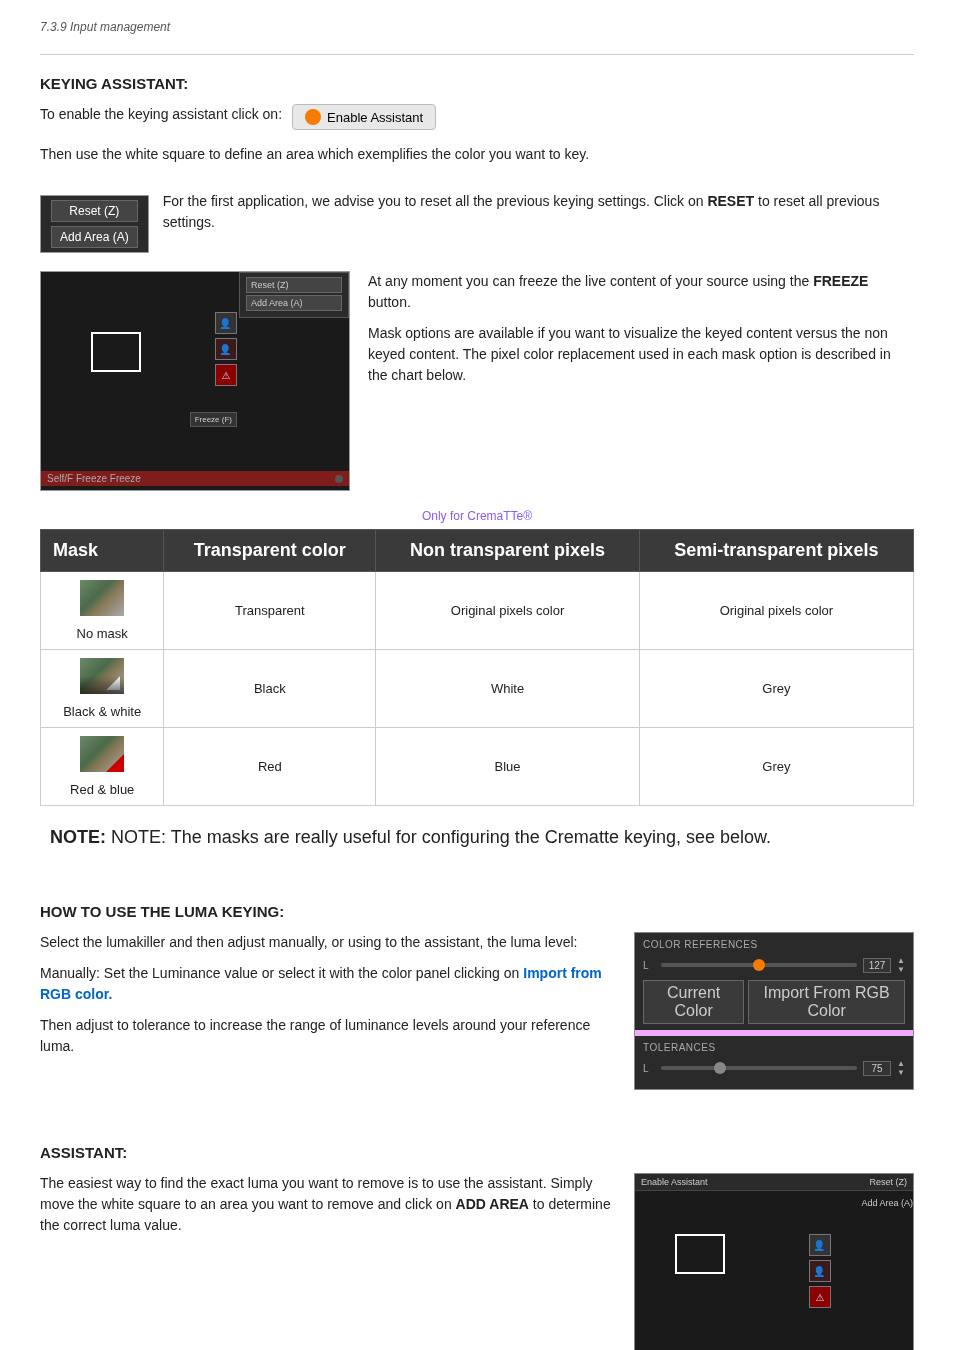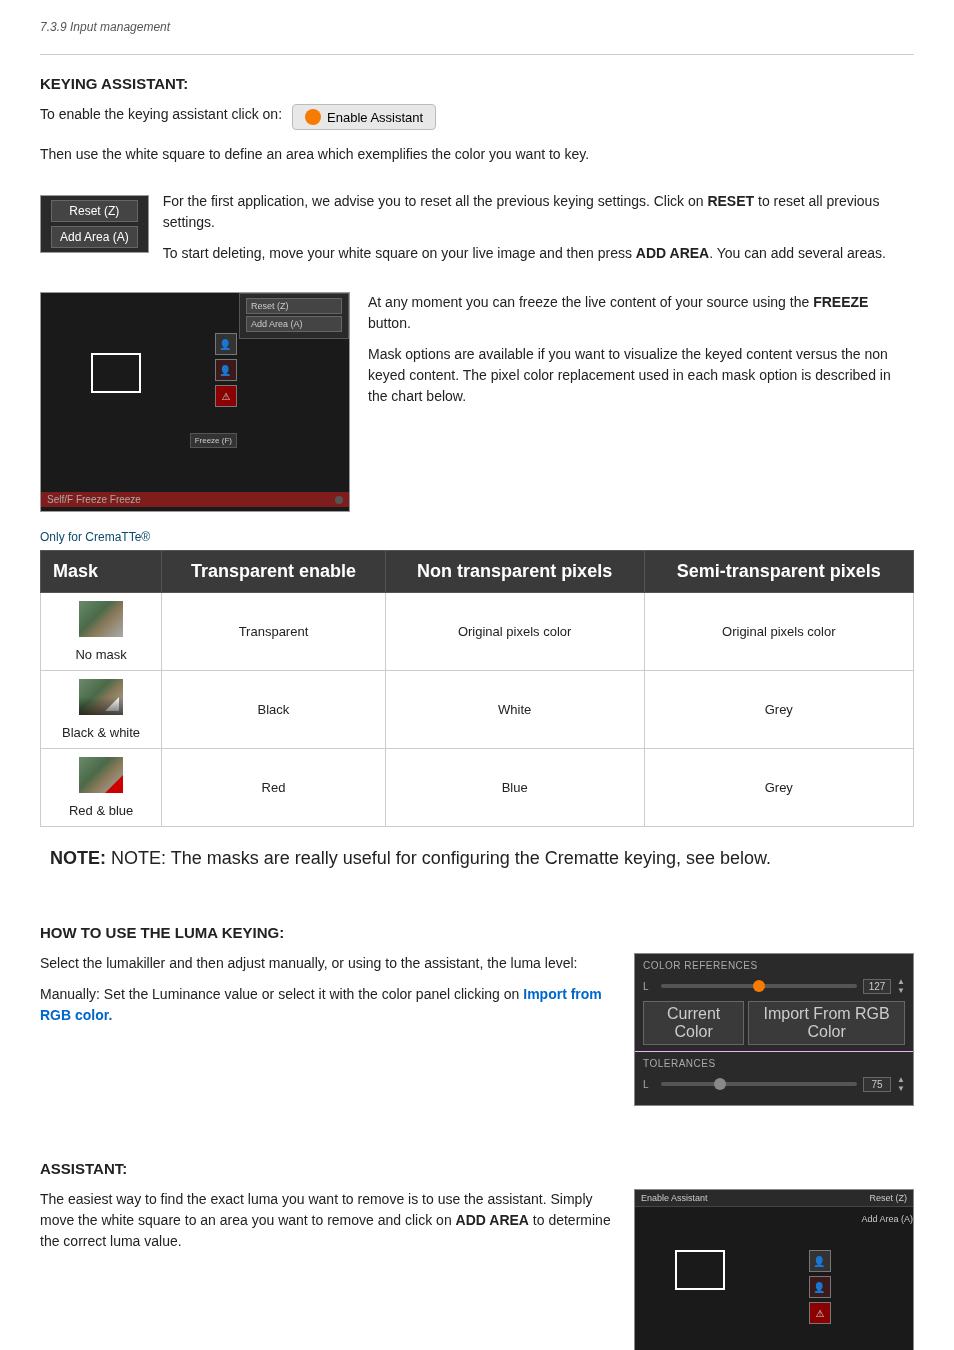--- a/index.html
+++ b/index.html
@@ -180,23 +180,23 @@
       width: 8px;
       height: 8px;
       border-radius: 50%;
       background: #555;
     }
     .screenshot-text {
       flex: 1;
       line-height: 1.55;
     }
     .only-for {
-      text-align: left;
+      text-align: center;
       font-size: 12px;
-      color: #0c4a6e;
+      color: #8b5cf6;
       margin-bottom: 6px;
     }
     
     .mask-table {
       width: 100%;
       border-collapse: collapse;
       margin-bottom: 18px;
     }
     .mask-table th {
       background: #3a3a3a;
@@ -352,21 +352,21 @@
     }
     .panel-btn {
       background: #3a3a3a;
       border: 1px solid #666;
       color: #ccc;
       font-size: 16px;
       padding: 3px 13px;
     }
     .tolerances-section {
       padding: 6px 8px;
-      border-top: 1px solid #f0abfc;
+      border-top: 6px solid #f0abfc;
     }
     
     .bottom-assistant-row {
       display: flex;
       gap: 20px;
       align-items: flex-start;
       margin-top: 10px;
     }
     .bottom-assistant-text {
       flex: 1;
@@ -436,21 +436,20 @@
   
   <div class="reset-add-section">
     <div class="reset-add-box">
       <div class="btn-row">
         <div class="btn-item">Reset (Z)</div>
         <div class="btn-item">Add Area (A)</div>
       </div>
     </div>
     <div class="text-part">
       <p>For the first application, we advise you to reset all the previous keying settings. Click on <strong>RESET</strong> to reset all previous settings.</p>
-      <p>To start deleting, move your white square on your live image and then press <strong>ADD AREA</strong>. You can add several areas.</p>
     </div>
   </div>
 
   <div style="clear:both;"></div>
 
   
   <div class="screenshot-block">
     <div class="screenshot-img">
 
       <div class="ui-panel">
@@ -480,21 +479,21 @@
   </div>
 
   
   <div class="only-for">Only for CremaTTe®</div>
 
   
   <table class="mask-table">
     <thead>
       <tr>
         <th>Mask</th>
-        <th>Transparent enable</th>
+        <th>Transparent color</th>
         <th>Non transparent pixels</th>
         <th>Semi-transparent pixels</th>
       </tr>
     </thead>
     <tbody>
 
       <tr>
         <td>
           <div class="mask-cell">
             <div class="mask-thumb no-mask"></div>
@@ -542,20 +541,21 @@
   </p>
 
   <br>
   
   <h2>HOW TO USE THE LUMA KEYING:</h2>
 
   <div class="luma-section">
     <div class="luma-text">
       <p>Select the lumakiller and then adjust manually, or using to the assistant, the luma level:</p>
       <p>Manually: Set the Luminance value or select it with the color panel clicking on <span style="color:#0066cc;font-weight:bold;">Import from RGB color.</span></p>
+      <p>Then adjust to tolerance to increase the range of luminance levels around your reference luma.</p>
     </div>
 
     <div class="color-ref-panel">
       <div class="panel-section">
         <div class="section-title">COLOR REFERENCES</div>
         <div class="slider-row">
           <span class="slider-label">L</span>
           <div class="slider-track">
             <div class="slider-thumb"></div>
           </div>

